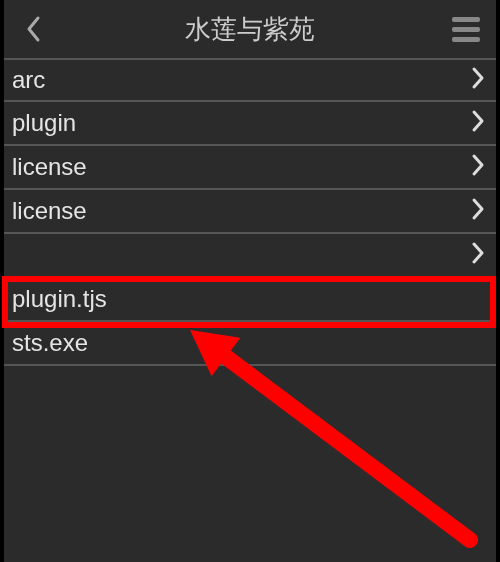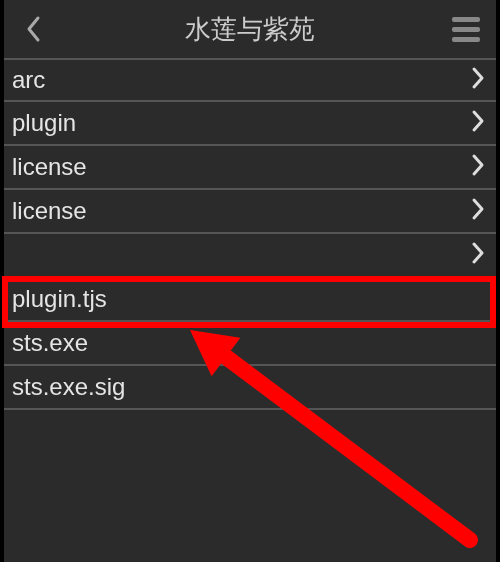--- a/index.html
+++ b/index.html
@@ -148,23 +148,20 @@
         <span class="chev"><svg width="16" height="24" viewBox="0 0 16 24" fill="none" stroke-width="3">
             <polyline points="4,3 12,12 4,21" stroke-linecap="round" stroke-linejoin="round"></polyline>
           </svg></span>
       </div>
       <div class="row">
         <span class="row-label">plugin.tjs</span>
       </div>
       <div class="row">
         <span class="row-label">sts.exe</span>
       </div>
-      <div class="row">
-        <span class="row-label">sts.exe.sig</span>
-      </div>
     </div>
 </div>
 
 <div class="highlight-box" style="left: 2px; top: 276px; width: 494px; height: 52px;"></div>
 <svg class="arrow-overlay" width="500" height="562" style="left: 0px; top: 0px;">
     <line x1="470" y1="540" x2="226" y2="357" stroke="#ff0000" stroke-width="16" stroke-linecap="round"></line>
     <polygon points="190,330 240.4,337.8 211.6,376.2" fill="#ff0000"></polygon>
   </svg>
 
 </body></html>

